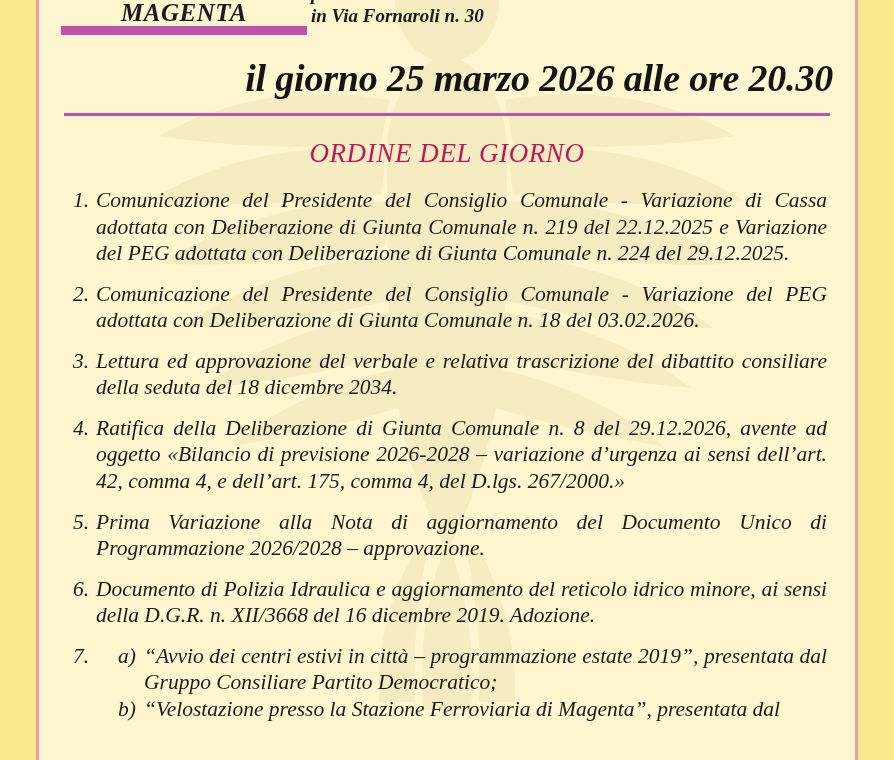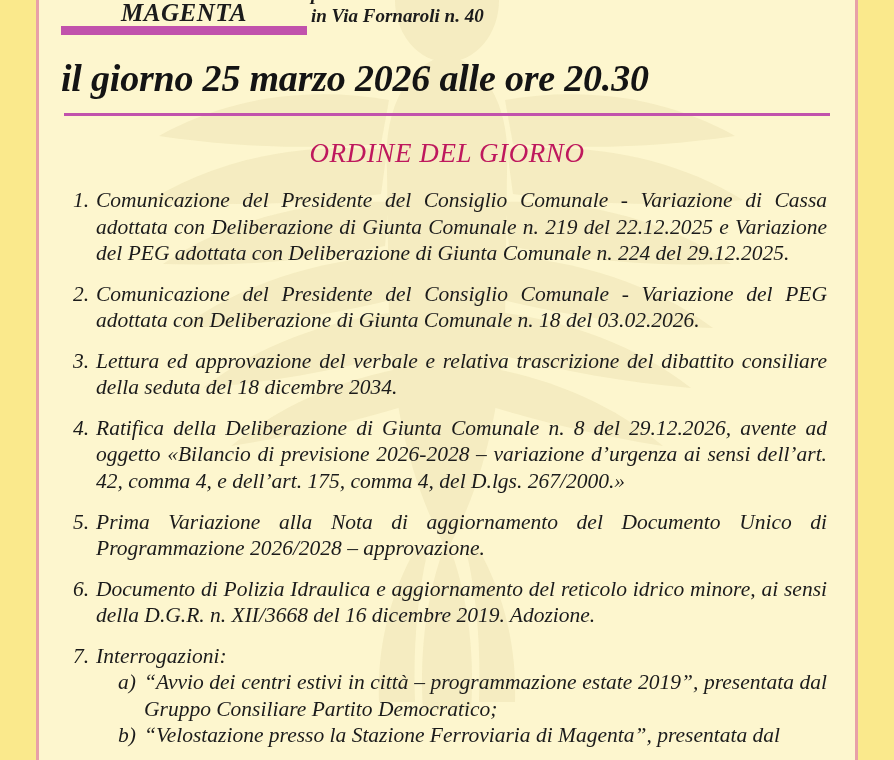--- a/index.html
+++ b/index.html
@@ -101,21 +101,21 @@
     line-height: 1.14;
     white-space: nowrap;
   }
   .venue-line.clipped {
     margin-top: -17px;   
   }
 
   
   .headline {
     margin-top: 22px;
-    text-align: left;
+    text-align: right;
     font-size: 38px;
     font-weight: bold;
     color: #141414;
     letter-spacing: -.2px;
     line-height: 1.08;
     white-space: nowrap;
   }
   .subline {
     margin-top: 6px;
     text-align: center;
@@ -238,21 +238,21 @@
 
       <div class="header-row">
 
         <div class="brand">
           <div class="brand-word">MAGENTA</div>
           <div class="brand-bar"></div>
         </div>
 
         <div class="venue">
           <div class="venue-line clipped">presso la Sala Consiliare “Gianni Brera” Museo</div>
-          <div class="venue-line">in Via Fornaroli n. 40</div>
+          <div class="venue-line">in Via Fornaroli n. 30</div>
         </div>
       </div>
 
       <div class="headline">il giorno 25 marzo 2026 alle ore 20.30</div>
 
 
       <div class="divider"></div>
 
       <div class="odg-title">ORDINE DEL GIORNO</div>
 
@@ -269,21 +269,20 @@
         <li>
           <span>Ratifica della Deliberazione di Giunta Comunale n. 8 del 29.12.2026, avente ad oggetto «Bilancio di previsione 2026-2028 – variazione d’urgenza ai sensi dell’art. 42, comma 4, e dell’art. 175, comma 4, del D.lgs. 267/2000.»</span>
         </li>
         <li>
           <span>Prima Variazione alla Nota di aggiornamento del Documento Unico di Programmazione 2026/2028 – approvazione.</span>
         </li>
         <li>
           <span>Documento di Polizia Idraulica e aggiornamento del reticolo idrico minore, ai sensi della D.G.R. n. XII/3668 del 16 dicembre 2019. Adozione.</span>
         </li>
         <li>
-          <span>Interrogazioni:</span>
           <ul class="sub">
             <li>
               <span class="marker">a)</span>
               <span>“Avvio dei centri estivi in città – programmazione estate 2019”, presentata dal Gruppo Consiliare Partito Democratico;</span>
             </li>
             <li>
               <span class="marker">b)</span>
               <span>“Velostazione presso la Stazione Ferroviaria di Magenta”, presentata dal</span>
             </li>
           </ul>

